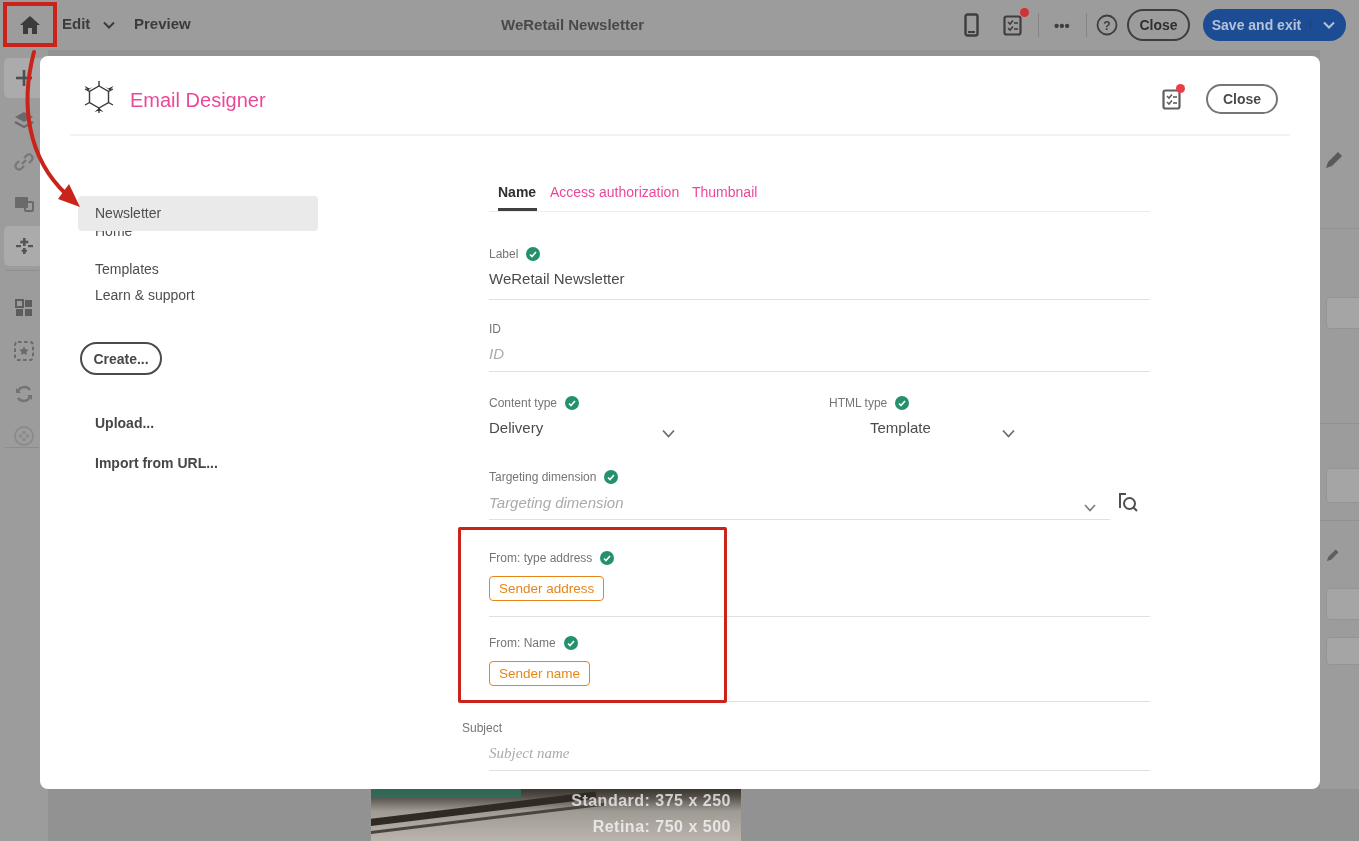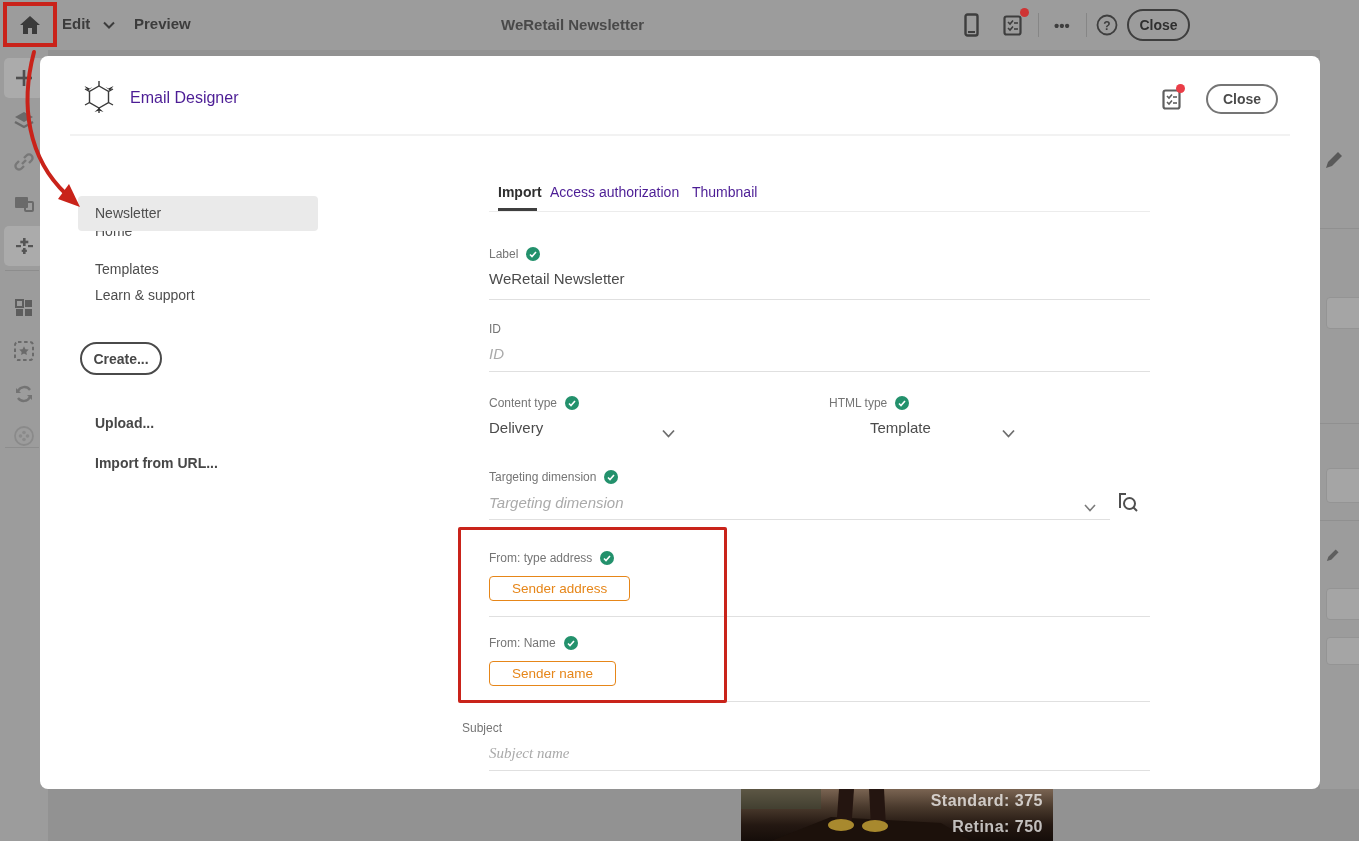--- a/index.html
+++ b/index.html
@@ -33,43 +33,43 @@
   .rr-box { position:absolute; left:6px; width:40px; background:#a5a5a5; border:1px solid #949494; border-radius:4px; }
 
   
   .photo { position:absolute; top:789px; height:52px; overflow:hidden; }
   .photo .cap { position:absolute; right:10px; text-align:right; font-size:16px; font-weight:700; color:rgba(255,255,255,0.72); letter-spacing:0.5px; }
   .photo-left { left:371px; width:370px; background:linear-gradient(to bottom,#3a352e 0px,#55504a 8px,#9f9a93 22px,#bab4ad 52px); }
   .photo-right { left:741px; width:312px; background:linear-gradient(to bottom,#7a6452 0px,#4a3a2d 18px,#241812 36px,#150d09 52px); }
 
   
   .modal { position:absolute; left:40px; top:56px; width:1280px; height:733px; background:#ffffff; border-radius:8px; }
-  .m-title { position:absolute; left:90px; top:33px; font-size:16px; color:#4c1d95; }
+  .m-title { position:absolute; left:90px; top:33px; font-size:20px; color:#ec4899; }
   .m-logo { position:absolute; left:40px; top:22px; }
   .m-alert { position:absolute; left:1122px; top:32px; }
   .m-close { position:absolute; left:1166px; top:28px; width:72px; height:30px; border:2px solid #757575; color:#4b4b4b; font-size:14px; background:#fff; }
   .m-hdiv { position:absolute; left:30px; top:78px; width:1220px; height:2px; background:#f2f2f2; }
 
   .nav-label { position:absolute; left:55px; font-size:14px; color:#4e4e4e; }
   .nav-sel { position:absolute; left:38px; top:140px; width:240px; height:35px; background:#eaeaea; border-radius:4px; }
   .create-btn { position:absolute; left:40px; top:286px; width:82px; height:33px; border:2px solid #4a4a4a; border-radius:17px; background:#fff; color:#3f3f3f; font-size:14px; }
   .nav-bold { font-weight:700; color:#474747; }
 
-  .tab { position:absolute; top:128px; font-size:14px; color:#4c1d95; }
+  .tab { position:absolute; top:128px; font-size:14px; color:#ec4899; }
   .tab.active { color:#2f2f2f; font-weight:700; }
   .tab-underline { position:absolute; left:458px; top:152px; width:39px; height:3px; background:#3f3f3f; }
   .tab-div { position:absolute; left:449px; top:155px; width:661px; height:1px; background:#ececec; }
 
   .f-label { position:absolute; font-size:12px; color:#757575; display:flex; align-items:center; gap:8px; }
   .f-value { position:absolute; font-size:15px; color:#4b4b4b; }
   .f-ph { position:absolute; font-size:15px; font-style:italic; color:#aaaaaa; }
   .f-line { position:absolute; width:661px; height:1px; background:#e0e0e0; }
   .badge { width:14px; height:14px; border-radius:50%; background:#23916c; display:inline-flex; align-items:center; justify-content:center; flex:0 0 auto; }
   .chev { position:absolute; }
-  .tag { position:absolute; height:25px; border:1.5px solid #e68619; border-radius:4px; color:#e68619; font-size:13.5px; display:flex; align-items:center; padding:0 22px; background:#fff; }
+  .tag { position:absolute; height:25px; border:1.5px solid #e68619; border-radius:4px; color:#e68619; font-size:13.5px; display:flex; align-items:center; padding:0 9px; background:#fff; }
 
   
   .annot-rect { position:absolute; border:4px solid #c9231a; z-index:60; }
   .annot-box-home { left:3px; top:2px; width:54px; height:45px; }
   .annot-box-from { left:458px; top:527px; width:269px; height:176px; border-width:3.5px; border-radius:2px; }
   .annot-arrow { position:absolute; left:0; top:0; z-index:60; }
   .icon-flex { display:flex; align-items:center; justify-content:center; }
 </style>
 </head>
 <body>
@@ -112,20 +112,28 @@
     <span class="tb-divider" style="left:1038px;"></span>
     <span class="tb-icon" style="left:1047px; width:30px; font-size:15px; font-weight:700; color:#3e3e3e;">•••</span>
     <span class="tb-divider" style="left:1086px;"></span>
     <span class="tb-icon" style="left:1094px;">
       <svg width="22" height="22" viewBox="0 0 22 22">
           <circle cx="11" cy="11" r="9.5" fill="none" stroke="#3e3e3e" stroke-width="1.8"></circle>
           <text x="11" y="15.5" font-size="12" font-weight="bold" text-anchor="middle" fill="#3e3e3e" font-family="Liberation Sans, sans-serif">?</text>
         </svg>
     </span>
     <button class="pill tb-close">Close</button>
+    <div class="pill tb-save">
+      <span class="main">Save and exit</span>
+      <span class="split">
+        <svg width="12" height="8" viewBox="0 0 12 8">
+            <polyline points="1,1.5 6,6.5 11,1.5" fill="none" stroke="#b5c2d8" stroke-width="2"></polyline>
+          </svg>
+      </span>
+    </div>
   </div>
 
   <div class="leftrail">
     <div class="lr-item sel" style="top:8px;">
       <svg width="20" height="20" viewBox="0 0 20 20">
           <line x1="10" y1="2" x2="10" y2="18" stroke="#4f4f4f" stroke-width="2.6"></line>
           <line x1="2" y1="10" x2="18" y2="10" stroke="#4f4f4f" stroke-width="2.6"></line>
         </svg>
 
     </div>
@@ -222,31 +230,28 @@
     <div class="rr-div" style="top:470px;"></div>
     <span style="position:absolute; left:4px; top:498px;">
       <svg width="16" height="16" viewBox="0 0 22 22">
           <path d="M4 18 l2-6 10-10 4 4 -10 10 Z" fill="#5f5f5f"></path>
         </svg>
     </span>
     <div class="rr-box" style="top:538px; height:32px;"></div>
     <div class="rr-box" style="top:587px; height:28px;"></div>
   </div>
 
-  <div class="photo photo-right">
-    <svg width="312" height="52" style="position:absolute;left:0;top:0;">
-      <polygon points="30,52 90,28 200,34 230,52" fill="#1c110b"></polygon>
-      <rect x="98" y="0" width="15" height="34" fill="#241510" transform="skewX(-4)"></rect>
-      <rect x="128" y="0" width="15" height="34" fill="#241510" transform="skewX(3)"></rect>
-      <ellipse cx="100" cy="36" rx="13" ry="6" fill="#a8892e"></ellipse>
-      <ellipse cx="134" cy="37" rx="13" ry="6" fill="#a8892e"></ellipse>
-      <rect x="0" y="0" width="80" height="20" fill="#3f4a38" opacity="0.5"></rect>
-    </svg>
-    <div class="cap" style="top:3px;">Standard: 375</div>
-    <div class="cap" style="top:29px;">Retina: 750</div>
+  <div class="photo photo-left">
+    <div style="position:absolute;left:0;top:0;width:150px;height:9px;background:#2e6e5a;opacity:.85;"></div>
+    <svg width="370" height="52" style="position:absolute;left:0;top:0;">
+        <line x1="-5" y1="34" x2="225" y2="6" stroke="#2f2a24" stroke-width="7"></line>
+        <line x1="-5" y1="44" x2="235" y2="15" stroke="#4a443d" stroke-width="3"></line>
+      </svg>
+    <div class="cap" style="top:3px;">Standard: 375 x 250</div>
+    <div class="cap" style="top:29px;">Retina: 750 x 500</div>
   </div>
 
   <div class="modal">
     <span class="m-logo">
       <svg width="38" height="38" viewBox="0 0 38 38">
         <g stroke="#3a3a3a" stroke-width="1.4" fill="none">
           <path d="M19 8 V3 M19 30 V35 M9.5 13.5 L5 11 M28.5 13.5 L33 11 M9.5 24.5 L5 27 M28.5 24.5 L33 27"></path>
           <path d="M19 8 L28.5 13.5 V24.5 L19 30 L9.5 24.5 V13.5 Z"></path>
         </g>
         <g fill="#2e2e2e">
@@ -272,21 +277,21 @@
 
     <span class="nav-label" style="top:167px;">Home</span>
     <div class="nav-sel"></div>
     <span class="nav-label" style="top:149px; z-index:2;">Newsletter</span>
     <span class="nav-label" style="top:191px;margin-top:14px;">Templates</span>
     <span class="nav-label" style="top:231px;">Learn &amp; support</span>
     <button class="pill create-btn nav-bold">Create...</button>
     <span class="nav-label nav-bold" style="top:359px;">Upload...</span>
     <span class="nav-label nav-bold" style="top:399px;">Import from URL...</span>
 
-    <span class="tab active" style="left:458px;">Import</span>
+    <span class="tab active" style="left:458px;">Name</span>
     <span class="tab" style="left:510px;">Access authorization</span>
     <span class="tab" style="left:652px;">Thumbnail</span>
     <div class="tab-underline"></div>
     <div class="tab-div"></div>
 
     <div class="f-label" style="left:449px; top:191px;">
       <span>Label</span>
       <span class="badge">
           <svg width="8" height="7" viewBox="0 0 8 7">
             <polyline points="1,3.5 3,5.5 7,1" fill="none" stroke="#fff" stroke-width="1.6"></polyline>

